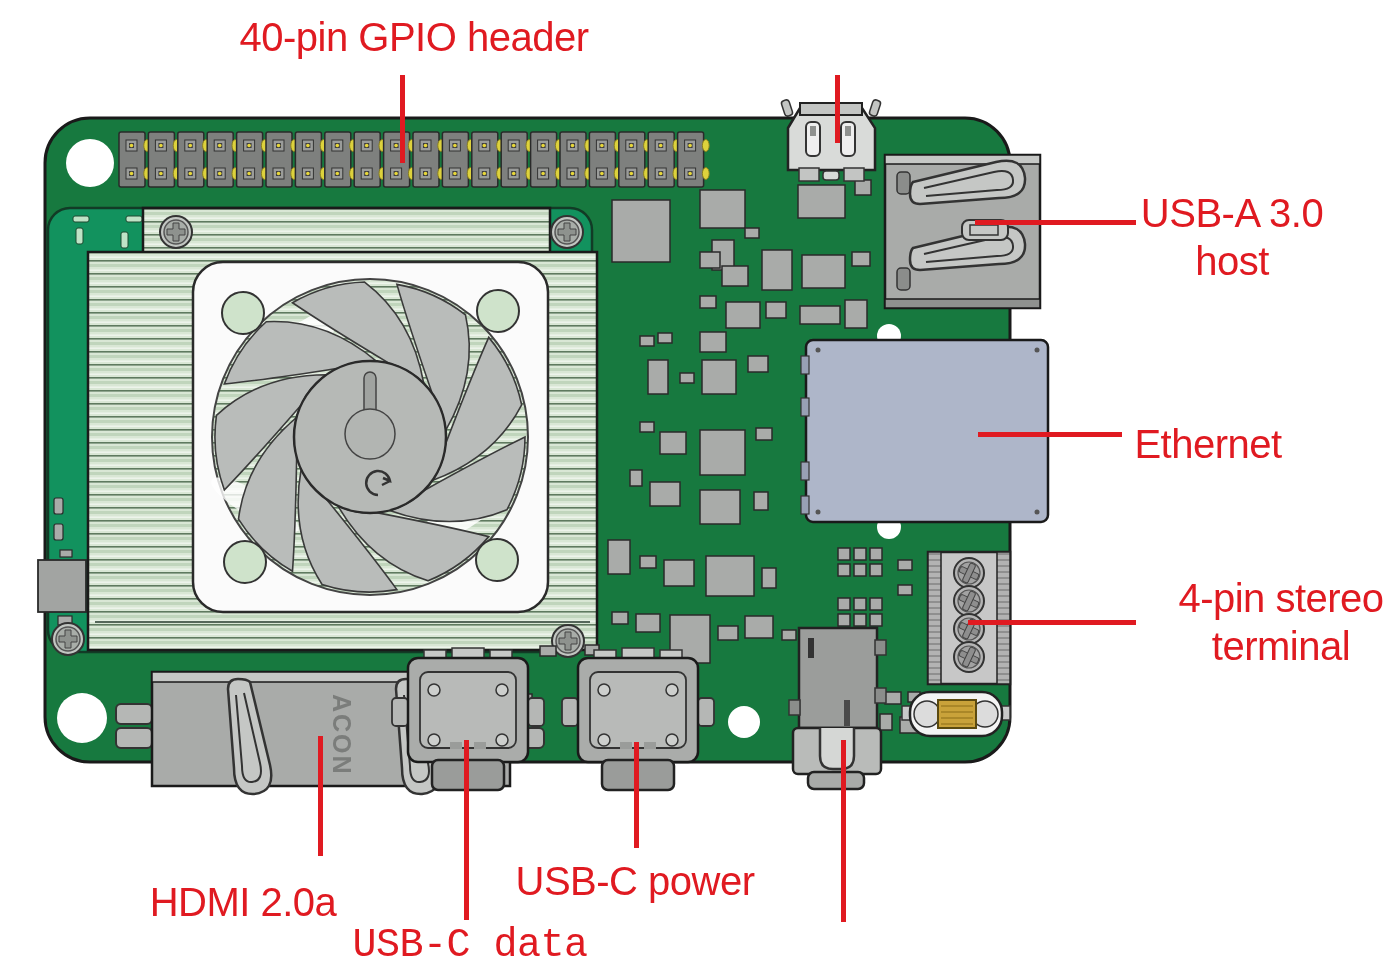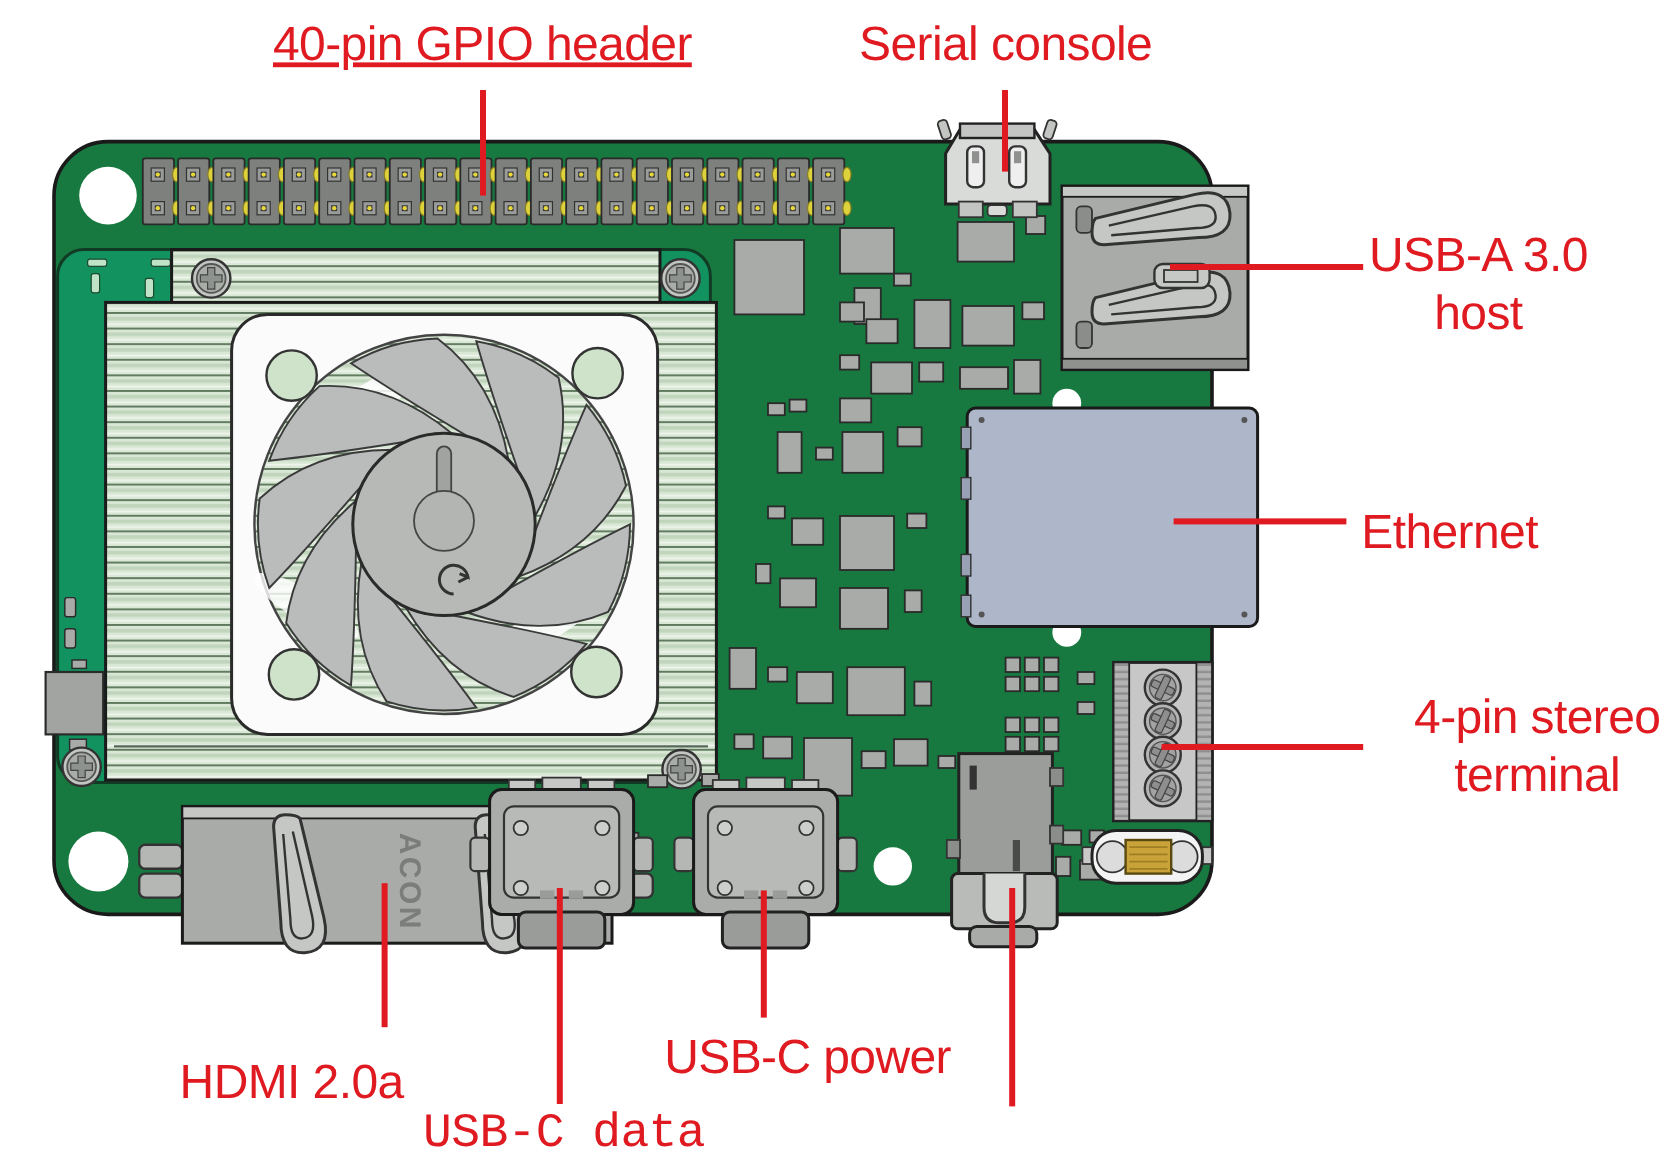--- a/index.html
+++ b/index.html
@@ -336,28 +336,27 @@
 <div class="vline" style="left:400px;top:75px;height:88px;"></div>
 <div class="vline" style="left:835px;top:75px;height:68px;"></div>
 <div class="hline" style="left:975px;top:220px;width:161px;"></div>
 <div class="hline" style="left:978px;top:432px;width:144px;"></div>
 <div class="hline" style="left:968px;top:620px;width:168px;"></div>
 <div class="vline" style="left:318px;top:736px;height:120px;"></div>
 <div class="vline" style="left:464px;top:740px;height:180px;"></div>
 <div class="vline" style="left:634px;top:742px;height:106px;"></div>
 <div class="vline" style="left:841px;top:740px;height:182px;"></div>
 
-<div class="callout" style="left:402px;top:37px;text-decoration:underline;">40-pin GPIO header</div>
-<div class="callout" style="left:838px;top:37px;">Serial console</div>
+<div class="callout" style="left:414px;top:37px;">40-pin GPIO header</div>
 <div class="callout" style="left:1232px;top:237px;">
   <div>USB-A 3.0</div>
   <div>host</div>
 </div>
 <div class="callout" style="left:1208px;top:444px;">Ethernet</div>
 <div class="callout" style="left:1253px;top:622px;margin-left:28px;">
   <div>4-pin stereo</div>
   <div>terminal</div>
 </div>
 <div class="callout" style="left:243px;top:902px;">HDMI 2.0a</div>
 <div class="callout" style="left:470px;top:946px;font-family:Liberation Mono, monospace;">USB-C data</div>
-<div class="callout" style="left:635px;top:881px;margin-left:38px;">USB-C power</div>
+<div class="callout" style="left:635px;top:881px;">USB-C power</div>
 
 </div>
 
 </body></html>

